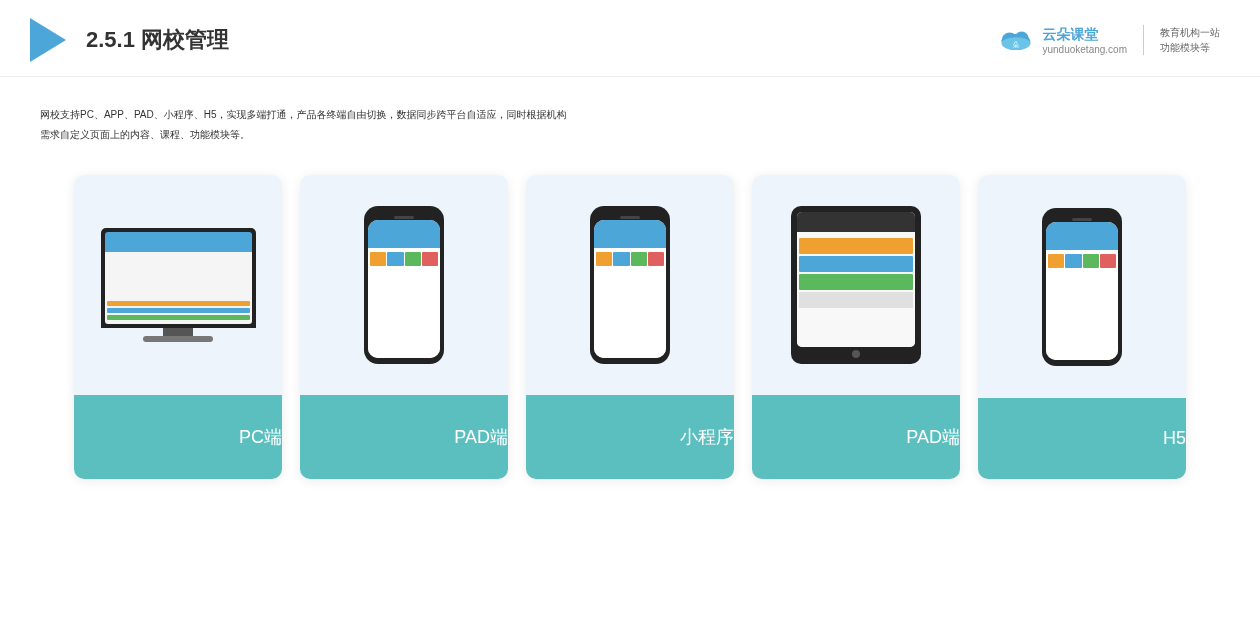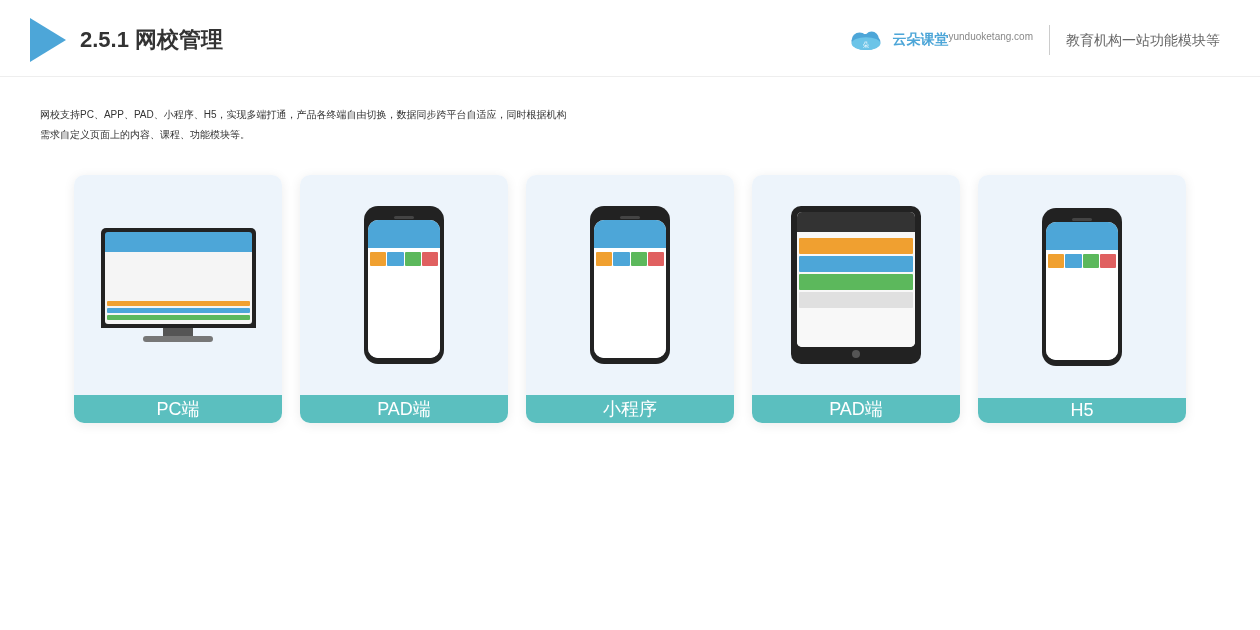--- a/index.html
+++ b/index.html
@@ -22,21 +22,21 @@
     .header {
       display: flex;
       align-items: center;
       justify-content: space-between;
       padding: 18px 40px 14px 30px;
       border-bottom: 1px solid #eee;
     }
     .header-left {
       display: flex;
       align-items: center;
-      gap: 14px;
+      gap: 20px;
     }
     .logo-arrow {
       width: 0;
       height: 0;
       border-top: 22px solid transparent;
       border-bottom: 22px solid transparent;
       border-left: 36px solid #4da6d8;
     }
     .page-title {
       font-size: 22px;
@@ -256,24 +256,24 @@
       width: 8px;
       height: 8px;
       background: #555;
       border-radius: 50%;
       margin-top: 3px;
     }
 
     .card-label {
       background: #5bbfbf;
       color: #fff;
-      text-align: center;
+      text-align: right;
       font-size: 18px;
       font-weight: 500;
-      padding: 2px 0;
+      padding: 30px 0;
     }
 
     
     .header-divider {
       width: 1px;
       height: 30px;
       background: #ccc;
       margin: 0 8px;
     }
   </style>
@@ -291,27 +291,27 @@
     </div>
     <div class="brand-logo">
       <div class="brand-icon">
         <svg class="cloud-icon" viewBox="0 0 50 35" xmlns="http://www.w3.org/2000/svg">
           <ellipse cx="25" cy="20" rx="18" ry="10" fill="#4da6d8"></ellipse>
           <ellipse cx="17" cy="18" rx="10" ry="10" fill="#4da6d8"></ellipse>
           <ellipse cx="32" cy="16" rx="9" ry="9" fill="#4da6d8"></ellipse>
           <ellipse cx="25" cy="22" rx="18" ry="8" fill="#6bc4e8"></ellipse>
           <text x="25" y="26" text-anchor="middle" font-size="8" fill="#fff" font-family="sans-serif">朵</text>
         </svg>
-        <div style="display:flex;flex-direction:row;">
+        <div style="display:flex;flex-direction:column;">
           <span class="brand-name">云朵课堂</span>
           <span style="font-size:10px;color:#888;text-align:right;">yunduoketang.com</span>
         </div>
       </div>
       <div class="header-divider"></div>
-      <div style="display:flex;font-size:14px;color:#666;line-height:1.5;">
+      <div style="display:flex;flex-direction:column;font-size:10px;color:#666;line-height:1.5;">
         <span>教育机构一站</span>
         <span>功能模块等</span>
       </div>
     </div>
   </div>
 
   <div class="description">
     <div>网校支持PC、APP、PAD、小程序、H5，实现多端打通，产品各终端自由切换，数据同步跨平台自适应，同时根据机构</div>
     <div>需求自定义页面上的内容、课程、功能模块等。</div>
   </div>

